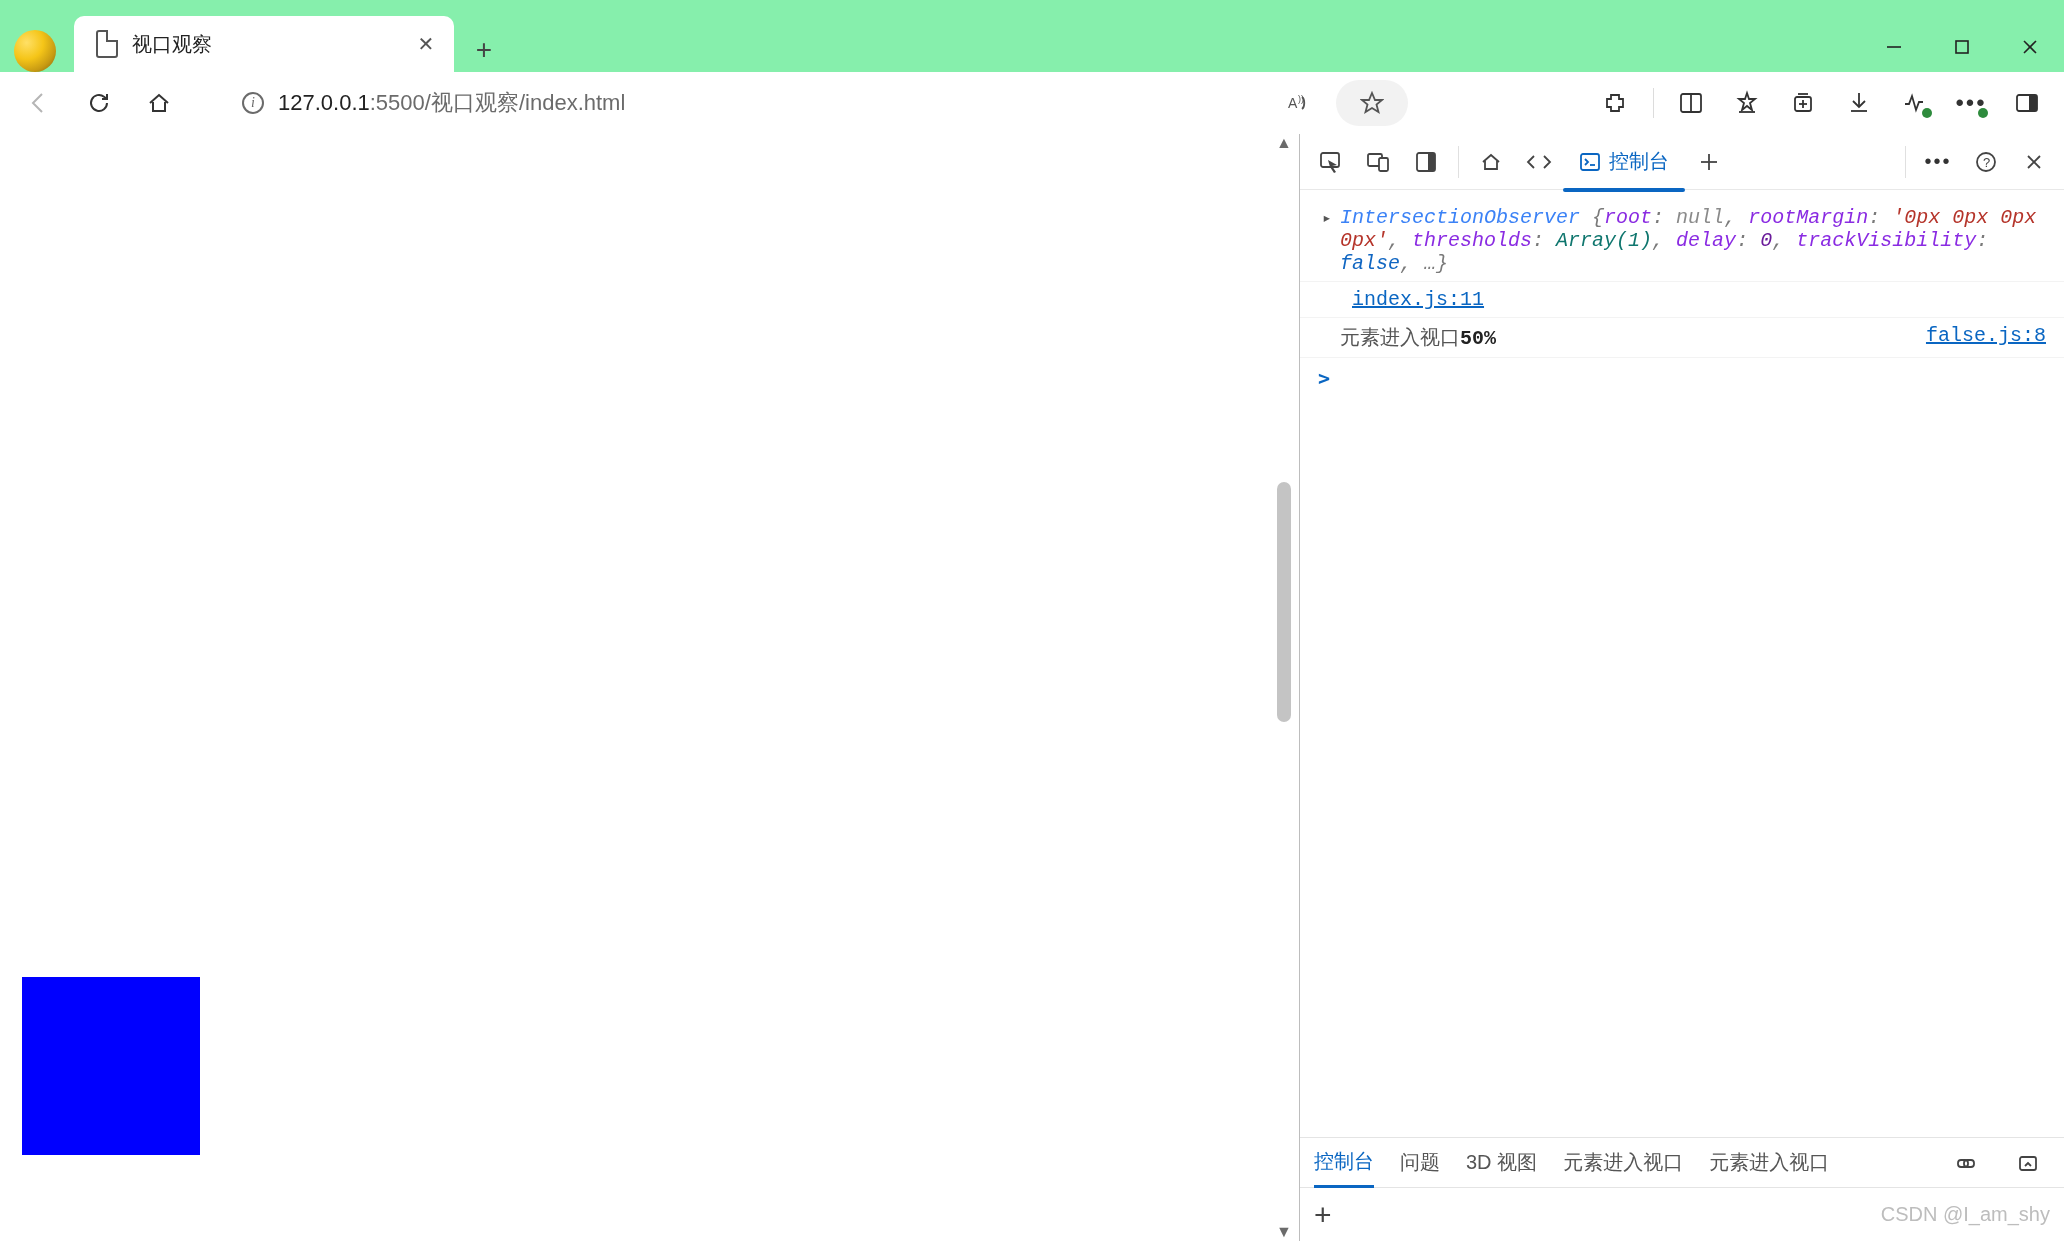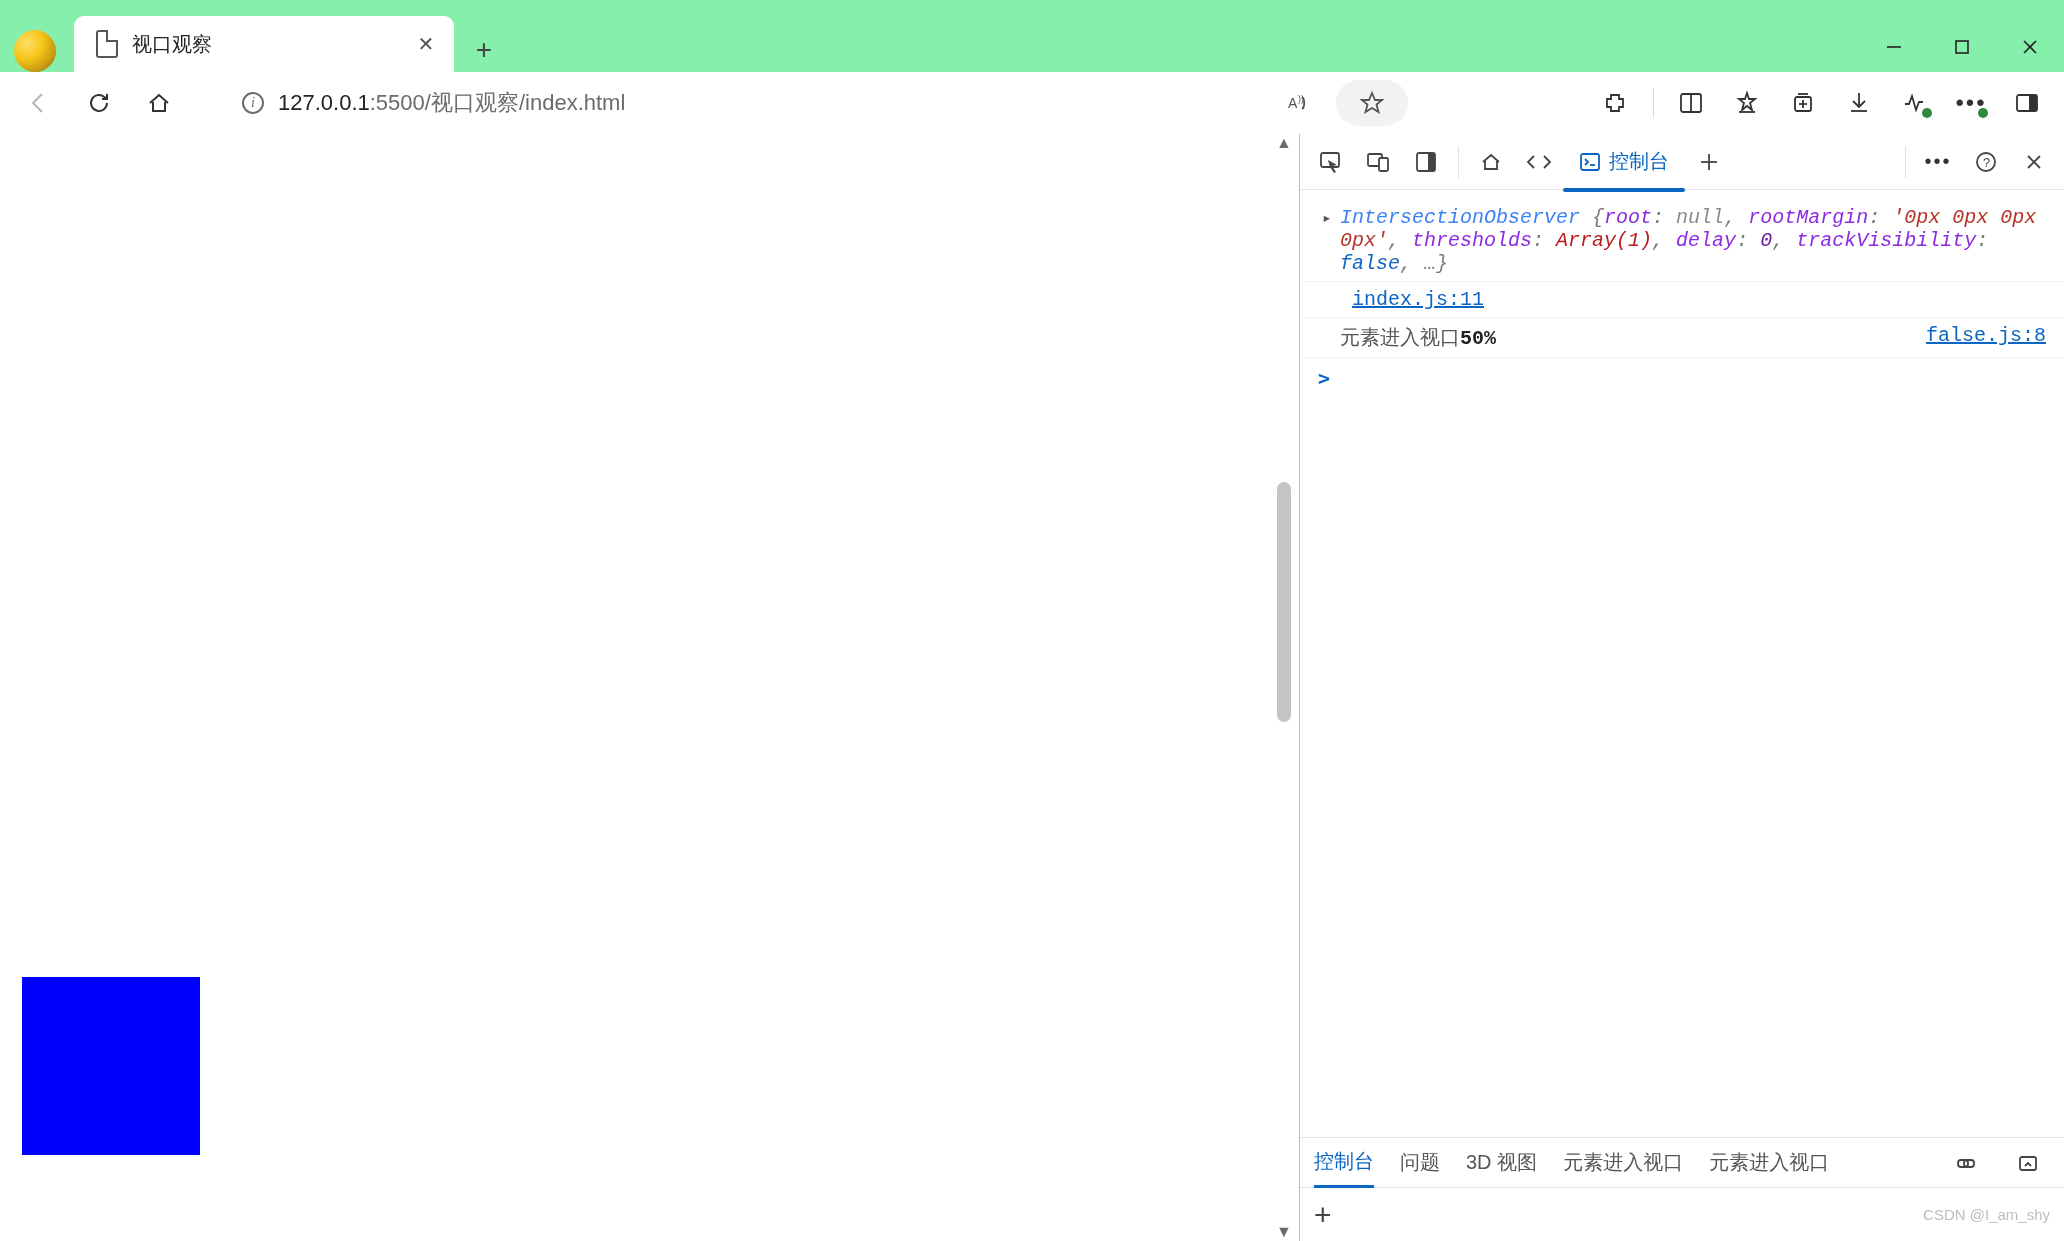--- a/index.html
+++ b/index.html
@@ -60,37 +60,37 @@
   .dt-console { flex:1; display:flex; flex-direction:column; padding-top:10px; font-size:20px; min-height:0; }
   .msg-row { display:flex; gap:10px; padding:6px 18px 6px 40px; font-family:Consolas, "Courier New", monospace; border-bottom:1px solid #f3f3f3; }
   .msg-row:last-of-type { border-bottom:none; }
   .msg-body { flex:1; min-width:0; word-wrap:break-word; font-style:italic; color:#7a7a7a; }
   .tok-cls { color:#3b82f6; }
   .tok-key { color:#8a2be2; font-style:italic; }
   .tok-null { color:#8a8a8a; font-style:italic;}
   .tok-str { color:#b5342a; font-style:italic;}
   .tok-num { color:#6a1b9a; font-style:italic;}
   .tok-bool { color:#1066c2; font-style:italic;}
-  .tok-arr { color:#b91c1c; font-style:italic;}
+  .tok-arr { color:#0f766e; font-style:italic;}
   .msg-expand { position:relative; }
   .msg-expand::before { content:"▸"; position:absolute; left:-18px; top:2px; color:#555; font-size:16px; font-style:normal;}
   .msg-src { margin-left:12px; color:#0a66c2; text-decoration:underline; white-space:nowrap; font-style:normal; }
   .msg-src.topright { display:block; text-align:right; padding:6px 18px 0 0; font-family:Consolas,monospace;}
   .msg-plain { font-style:normal; color:#555; }
   .msg-plain b { color:#222; font-weight:600; }
   .prompt-row { display:flex; align-items:center; padding:8px 18px; font-family:Consolas,monospace; color:#0a66c2; }
   .prompt-caret { font-size:20px; font-weight:bold; }
 
   .dt-bottom-tabs { height:50px; border-top:1px solid #e4e4e4; display:flex; align-items:center; padding:0 14px; gap:26px; font-size:20px; position:relative; }
   .dt-btab { color:#555; height:100%; display:flex; align-items:center; }
   .dt-btab.active { color:#0a66c2; border-bottom:3px solid #0a66c2; margin-bottom:-1px; }
   .dt-bottom-right { margin-left:auto; display:flex; gap:18px; align-items:center;}
   .dt-cmdrow { height:54px; border-top:1px solid #e4e4e4; display:flex; align-items:center; padding:0 14px; justify-content:space-between;}
   .dt-plus { font-size:30px; color:#444; }
-  .watermark { font-size:15px; color:#bdbdbd;margin-left:16px; }
+  .watermark { font-size:20px; color:#bdbdbd;margin-left:16px; }
 
   .star-outline { width:24px; height:24px; }
 </style>
 </head>
 <body>
 
 <div class="window">
 
   <div class="titlebar">
     <div class="profile-avatar"></div>

